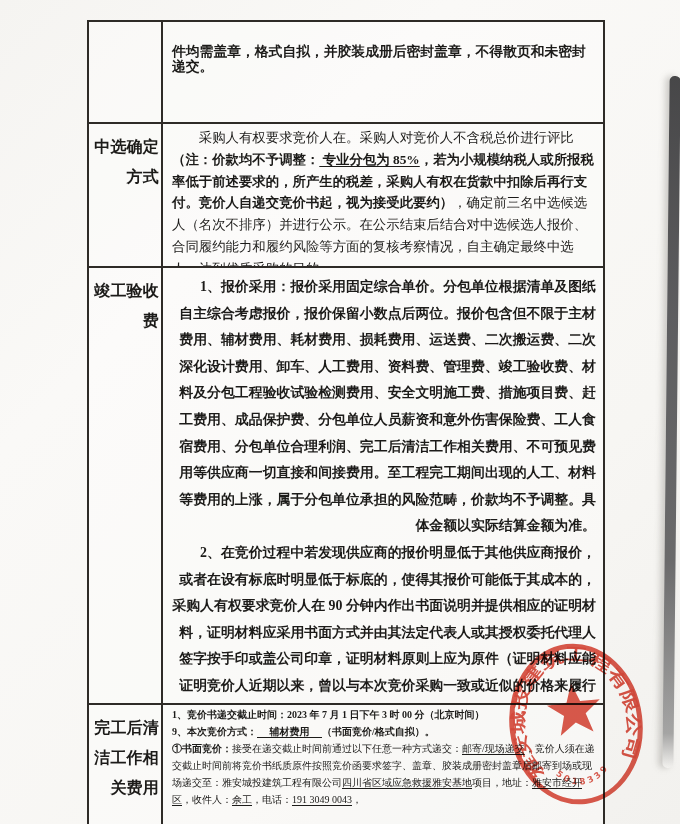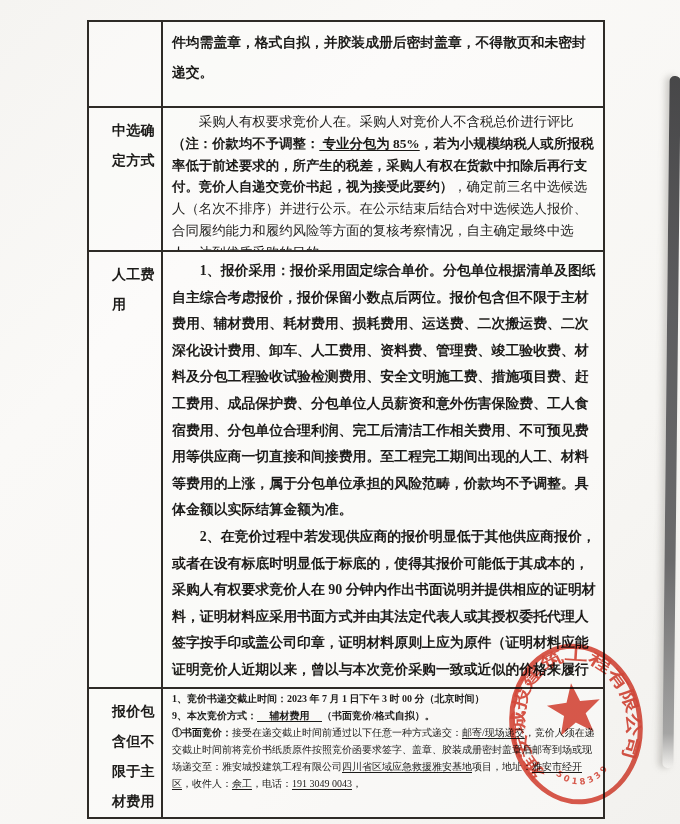--- a/index.html
+++ b/index.html
@@ -18,28 +18,28 @@
   }
   table.doc-table{
     position:absolute;left:87px;top:20px;width:516px;
     border-collapse:collapse;table-layout:fixed;
     background:rgba(255,255,255,.35);
   }
   col.c-hdr{width:74px;}
   col.c-body{width:442px;}
   td{border:2px solid #2e2b27;vertical-align:top;padding:0;}
   td.hdr{
-    font-weight:700;font-size:14px;line-height:30px;
-    padding:8px 2px 0 23px;letter-spacing:.2px;
+    font-weight:700;font-size:16px;line-height:30px;
+    padding:8px 2px 0 0;letter-spacing:.2px;text-align:right;
   }
   td.body{padding:0;}
   .clip{overflow:hidden;padding:3px 7px 0 9px;}
-  tr.r0{height:84px;}  tr.r0 .clip{height:78px;font-size:13.8px;line-height:30px;font-weight:700;padding-top:6px;}
+  tr.r0{height:84px;}  tr.r0 .clip{height:78px;font-size:13.8px;line-height:15px;font-weight:700;padding-top:22px;}
   tr.r1{height:144px;} tr.r1 .clip{height:139px;font-size:13.4px;line-height:21.8px;}
-  tr.r2{height:435px;} tr.r2 .clip{height:429px;font-size:13.9px;line-height:26.6px;font-weight:700;padding-top:6px;}
+  tr.r2{height:435px;} tr.r2 .clip{height:429px;font-size:13.9px;line-height:26.6px;font-weight:700;padding-top:6px;text-align:right;}
   tr.r3{height:120px;} tr.r3 .clip{height:117px;font-size:10px;line-height:16.9px;padding-top:2px;}
   .para{margin:0;}
   .para.indent{text-indent:2em;}
   .b{font-weight:700;}
   .u{text-decoration:underline;text-underline-offset:2px;text-decoration-thickness:1.2px;}
   .stamp{
     position:absolute;left:496px;top:639px;width:160px;height:170px;
     mix-blend-mode:multiply;opacity:.88;transform:rotate(-7deg);
     pointer-events:none;
   }
@@ -66,30 +66,30 @@
     </tr>
     <tr class="r1">
       <td class="hdr">中选确定方式</td>
       <td class="body">
           <div class="clip">
             <div class="para indent"><span>采购人有权要求竞价人在。采购人对竞价人不含税总价进行评比</span><span class="b">（注：价款均不予调整：</span><span class="b u"> 专业分包为 85%</span><span class="b">，若为小规模纳税人或所报税率低于前述要求的，所产生的税差，采购人有权在货款中扣除后再行支付。竞价人自递交竞价书起，视为接受此要约）</span><span>，确定前三名中选候选人（名次不排序）并进行公示。在公示结束后结合对中选候选人报价、合同履约能力和履约风险等方面的复核考察情况，自主确定最终中选人，达到优质采购的目的。</span></div>
           </div>
         </td>
     </tr>
     <tr class="r2">
-      <td class="hdr">人工费用</td>
+      <td class="hdr">竣工验收费</td>
       <td class="body">
           <div class="clip">
             <div class="para indent"><span class="b">1、报价采用：报价采用固定综合单价。分包单位根据清单及图纸自主综合考虑报价，报价保留小数点后两位。报价包含但不限于主材费用、辅材费用、耗材费用、损耗费用、运送费、二次搬运费、二次深化设计费用、卸车、人工费用、资料费、管理费、竣工验收费、材料及分包工程验收试验检测费用、安全文明施工费、措施项目费、赶工费用、成品保护费、分包单位人员薪资和意外伤害保险费、工人食宿费用、分包单位合理利润、完工后清洁工作相关费用、不可预见费用等供应商一切直接和间接费用。至工程完工期间出现的人工、材料等费用的上涨，属于分包单位承担的风险范畴，价款均不予调整。具体金额以实际结算金额为准。</span></div>
             <div class="para indent"><span class="b">2、在竞价过程中若发现供应商的报价明显低于其他供应商报价，或者在设有标底时明显低于标底的，使得其报价可能低于其成本的，采购人有权要求竞价人在 90 分钟内作出书面说明并提供相应的证明材料，证明材料应采用书面方式并由其法定代表人或其授权委托代理人签字按手印或盖公司印章，证明材料原则上应为原件（证明材料应能证明竞价人近期以来，曾以与本次竞价采购一致或近似的价格来履行类似的业绩）。竞价人不能按时合理说明或者不能提供相应证明材料的，由评比小组认定该竞价人以低于成本报价竞标，其报价作无效处理，并有权将该竞价人列入采购人黑名单。</span></div>
           </div>
         </td>
     </tr>
     <tr class="r3">
-      <td class="hdr">报价包含但不限于主材费用</td>
+      <td class="hdr">完工后清洁工作相关费用</td>
       <td class="body">
           <div class="clip">
             <div class="para"><span class="b">1、竞价书递交截止时间：2023 年 7 月 1 日下午 3 时 00 分（北京时间）</span></div>
             <div class="para"><span class="b">9、本次竞价方式：</span><span class="b u">　 辅材费用 　</span><span class="b">（书面竞价/格式自拟）。</span></div>
             <div class="para"><span class="b">①书面竞价：</span><span>接受在递交截止时间前通过以下任意一种方式递交：</span><span class="u">邮寄/现场递交</span><span>，竞价人须在递交截止时间前将竞价书纸质原件按照竞价函要求签字、盖章、胶装成册密封盖章后邮寄到场或现场递交至：雅安城投建筑工程有限公司</span><span class="u">四川省区域应急救援雅安基地</span><span>项目，地址：</span><span class="u">雅安市经开区</span><span>，收件人：</span><span class="u">佘工</span><span>，电话：</span><span class="u">191 3049 0043</span><span>，</span></div>
           </div>
         </td>
     </tr>
   </tbody>
 </table>

